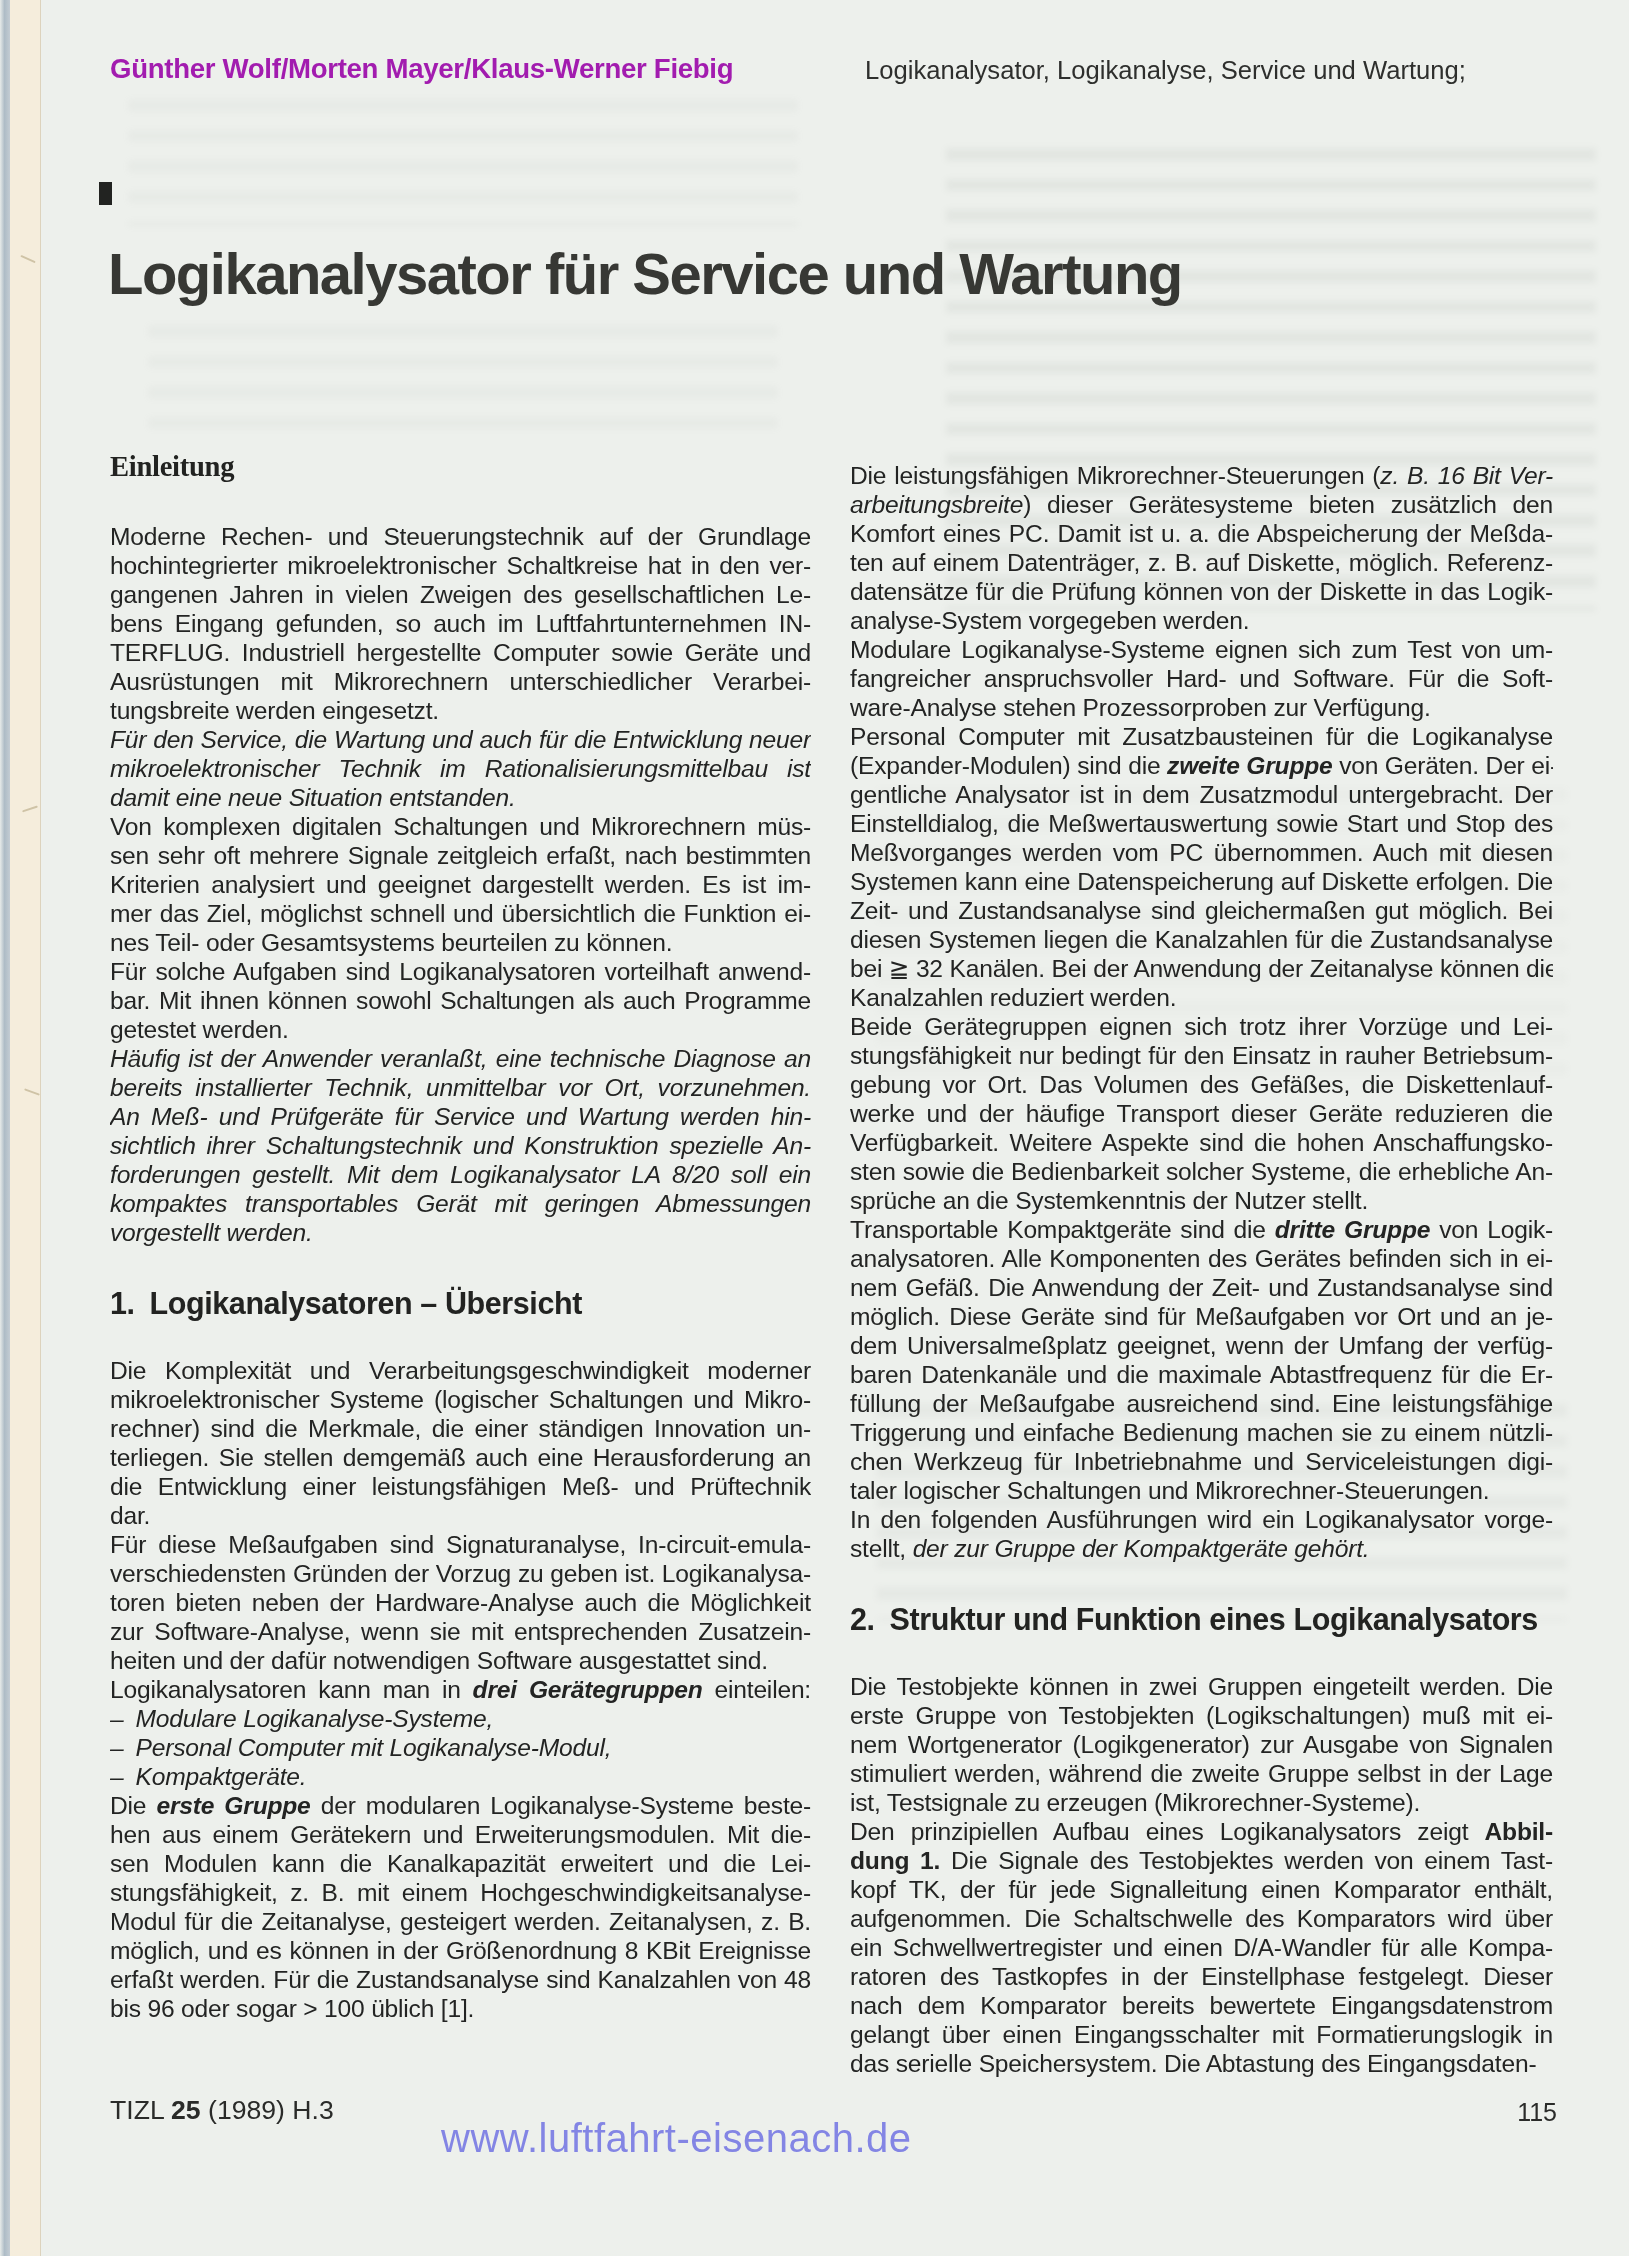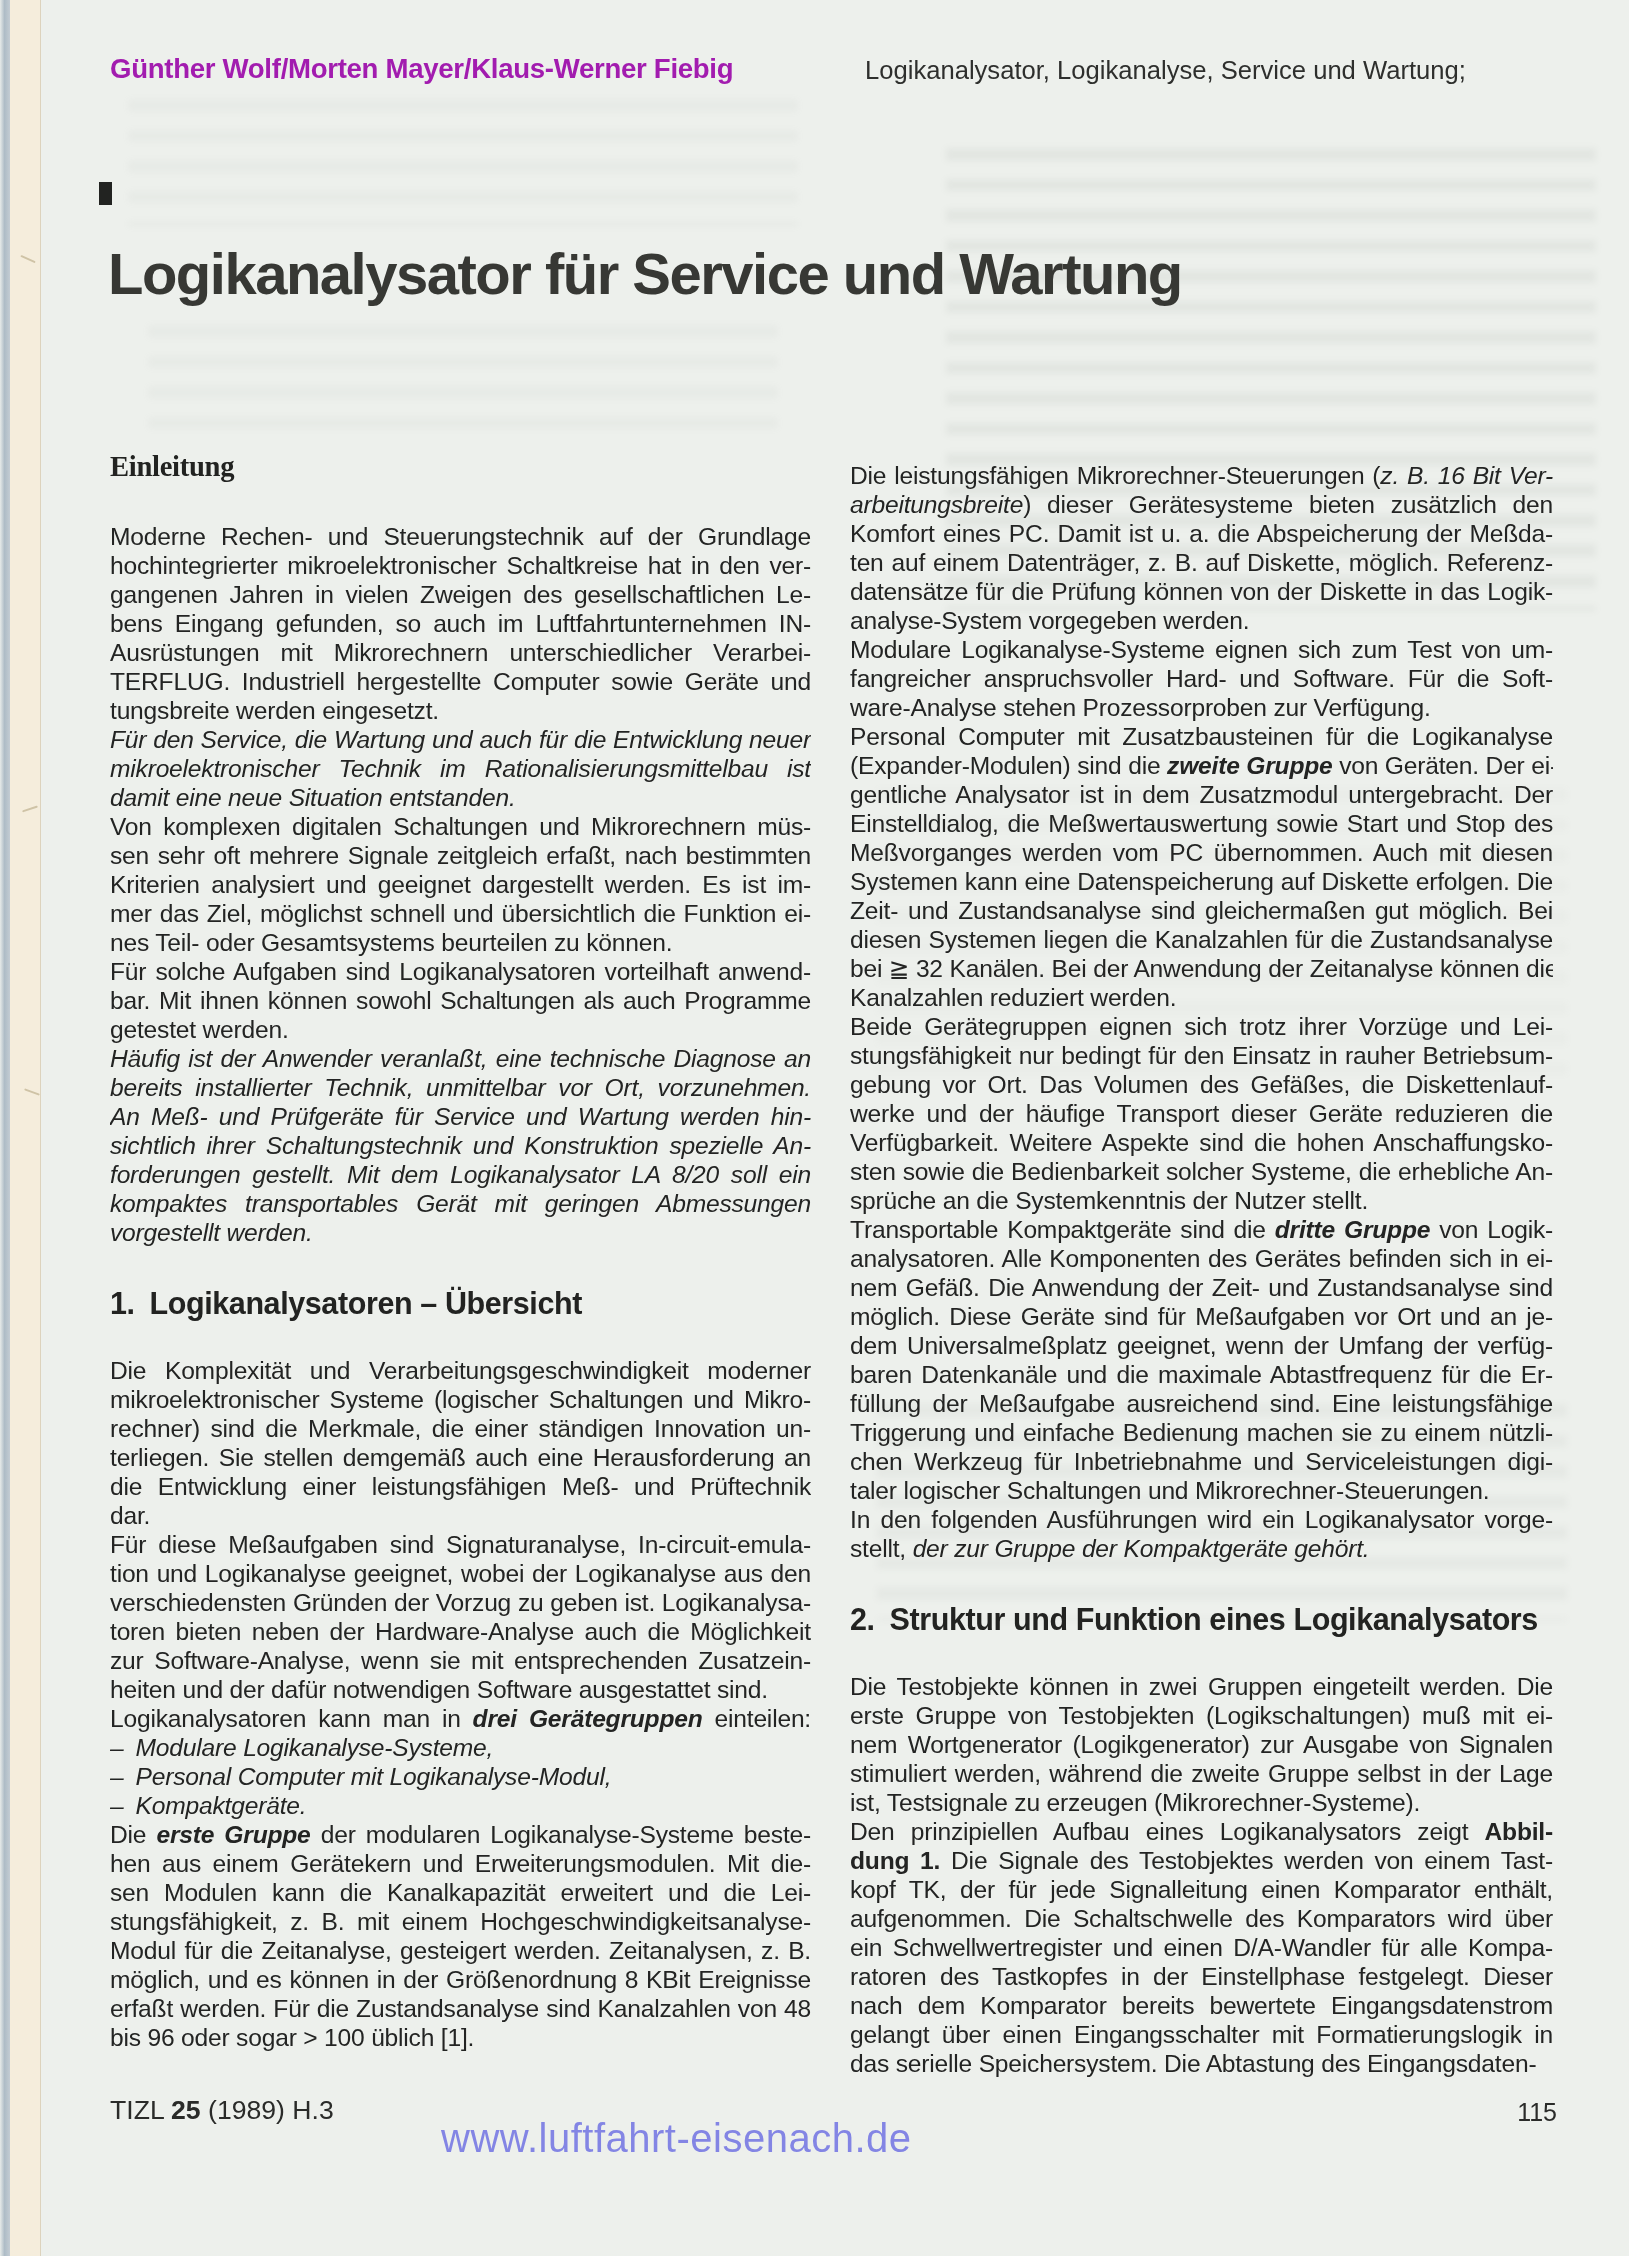--- a/index.html
+++ b/index.html
@@ -70,22 +70,22 @@
 <div class="running-title">Logikanalysator, Logikanalyse, Service und Wartung;</div>
 
 <div class="doc-title">Logikanalysator für Service und Wartung</div>
 
 <div class="col col-left" id="col-left">
     <div class="subheading">Einleitung</div>
     <div class="line">Moderne Rechen- und Steuerungstechnik auf der Grundlage</div>
     <div class="line">hochintegrierter mikroelektronischer Schaltkreise hat in den ver-</div>
     <div class="line">gangenen Jahren in vielen Zweigen des gesellschaftlichen Le-</div>
     <div class="line">bens Eingang gefunden, so auch im Luftfahrtunternehmen IN-</div>
+    <div class="line">TERFLUG. Industriell hergestellte Computer sowie Geräte und</div>
     <div class="line">Ausrüstungen mit Mikrorechnern unterschiedlicher Verarbei-</div>
-    <div class="line">TERFLUG. Industriell hergestellte Computer sowie Geräte und</div>
     <div class="line last">tungsbreite werden eingesetzt.</div>
     <div class="line it">Für den Service, die Wartung und auch für die Entwicklung neuer</div>
     <div class="line it">mikroelektronischer Technik im Rationalisierungsmittelbau ist</div>
     <div class="line it last">damit eine neue Situation entstanden.</div>
     <div class="line">Von komplexen digitalen Schaltungen und Mikrorechnern müs-</div>
     <div class="line">sen sehr oft mehrere Signale zeitgleich erfaßt, nach bestimmten</div>
     <div class="line">Kriterien analysiert und geeignet dargestellt werden. Es ist im-</div>
     <div class="line">mer das Ziel, möglichst schnell und übersichtlich die Funktion ei-</div>
     <div class="line last">nes Teil- oder Gesamtsystems beurteilen zu können.</div>
     <div class="line">Für solche Aufgaben sind Logikanalysatoren vorteilhaft anwend-</div>
@@ -99,21 +99,20 @@
     <div class="line it">kompaktes transportables Gerät mit geringen Abmessungen</div>
     <div class="line it last">vorgestellt werden.</div>
     <div class="heading">1. Logikanalysatoren – Übersicht</div>
     <div class="line">Die Komplexität und Verarbeitungsgeschwindigkeit moderner</div>
     <div class="line">mikroelektronischer Systeme (logischer Schaltungen und Mikro-</div>
     <div class="line">rechner) sind die Merkmale, die einer ständigen Innovation un-</div>
     <div class="line">terliegen. Sie stellen demgemäß auch eine Herausforderung an</div>
     <div class="line">die Entwicklung einer leistungsfähigen Meß- und Prüftechnik</div>
     <div class="line last">dar.</div>
     <div class="line">Für diese Meßaufgaben sind Signaturanalyse, In-circuit-emula-</div>
-    <div class="line">tion und Logikanalyse geeignet, wobei der Logikanalyse aus den</div>
     <div class="line">verschiedensten Gründen der Vorzug zu geben ist. Logikanalysa-</div>
     <div class="line">toren bieten neben der Hardware-Analyse auch die Möglichkeit</div>
     <div class="line">zur Software-Analyse, wenn sie mit entsprechenden Zusatzein-</div>
     <div class="line last">heiten und der dafür notwendigen Software ausgestattet sind.</div>
     <div class="line">Logikanalysatoren kann man in <b class="bi">drei Gerätegruppen</b> einteilen:</div>
     <div class="line it last">– Modulare Logikanalyse-Systeme,</div>
     <div class="line it last">– Personal Computer mit Logikanalyse-Modul,</div>
     <div class="line it last">– Kompaktgeräte.</div>
     <div class="line">Die <b class="bi">erste Gruppe</b> der modularen Logikanalyse-Systeme beste-</div>
     <div class="line">hen aus einem Gerätekern und Erweiterungsmodulen. Mit die-</div>

